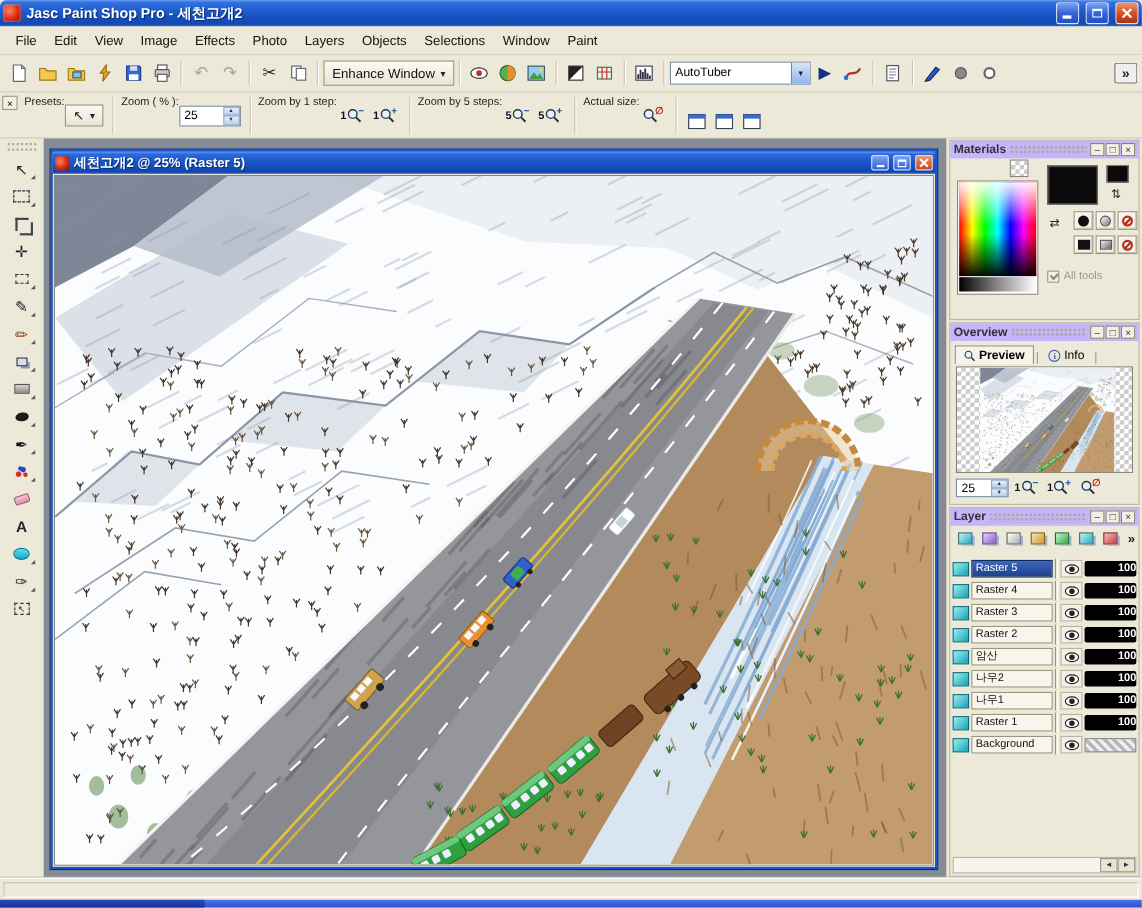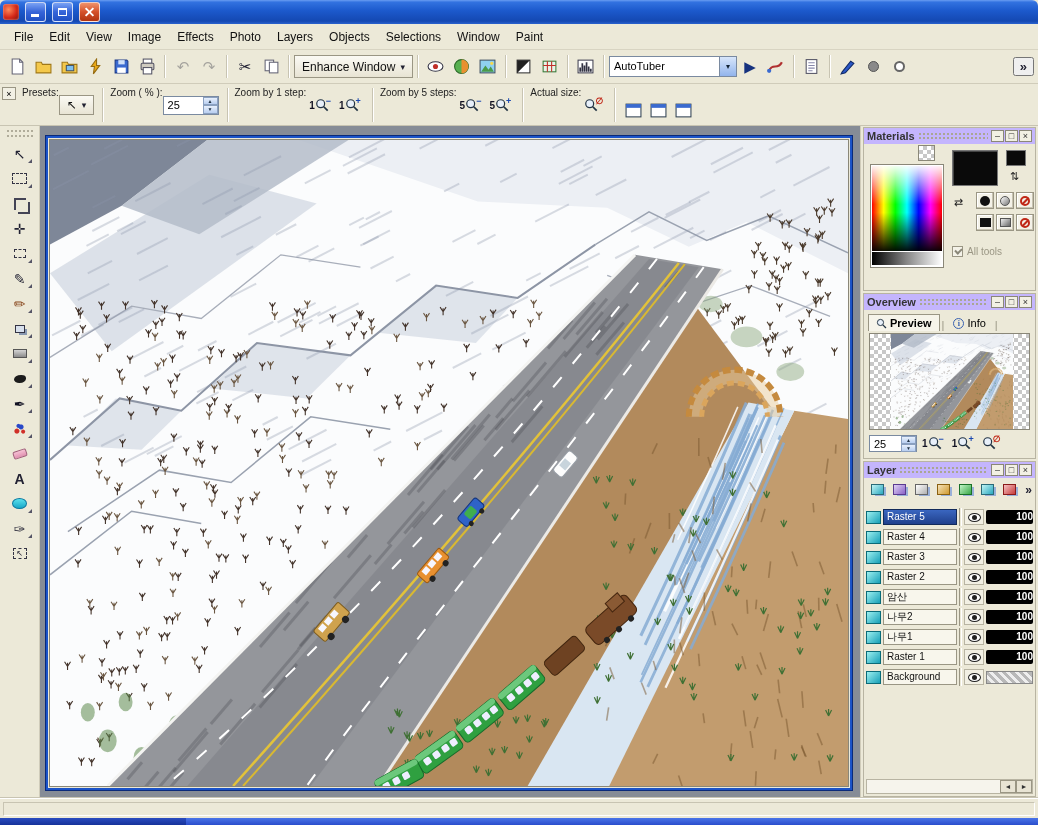--- a/index.html
+++ b/index.html
@@ -247,20 +247,21 @@
         <rect x="1" y="1" width="14" height="12" fill="#fff" stroke="#345"></rect>
         <rect x="1" y="1" width="14" height="3.5" fill="#3a6ad0"></rect>
       </symbol>
 </defs>
 </svg>
 
 <div id="app">
 
   <div class="titlebar">
     <span class="appicon"></span>
+    <span class="apptitle">Jasc Paint Shop Pro - 세천고개2</span>
     <button class="winbtn">
         <span class="ic-min"></span>
       </button>
     <button class="winbtn">
         <span class="ic-max"></span>
       </button>
     <button class="winbtn close">
         <span class="ic-x"></span>
       </button>
   </div>
@@ -550,20 +551,33 @@
         </button>
       <button class="tool">
           <span class="objsel-ic">
             <span>↖</span>
           </span>
         </button>
     </div>
 
     <div class="mdi">
       <div class="childwin">
+        <div class="ctitle">
+          <span class="cicon"></span>
+          <span class="ctext">세천고개2 @  25% (Raster 5)</span>
+          <button class="cbtnw">
+              <span class="cic-min"></span>
+            </button>
+          <button class="cbtnw">
+              <span class="cic-max"></span>
+            </button>
+          <button class="cbtnw close">
+              <span class="cic-x"></span>
+            </button>
+        </div>
         <div class="canvas-surface">
 
           <svg viewBox="0 0 802 630" preserveAspectRatio="none">
             <g id="artg">
               <rect width="802" height="630" fill="#fbfcfd"></rect>
 
               <path d="M250 0 H802 V130 L700 80 L642 104 L560 66 L430 60 Z" fill="#eceff4"></path>
               <path d="M0 130 L160 34 L268 62 L62 206 Z" fill="#d2d8e2" opacity="0.75"></path>
               <path d="M208 198 L302 210 L258 252 L160 242 Z" fill="#d8dde6" opacity="0.8"></path>
               <path d="M388 142 L470 154 L428 198 L330 188 Z" fill="#d8dde6" opacity="0.8"></path>

